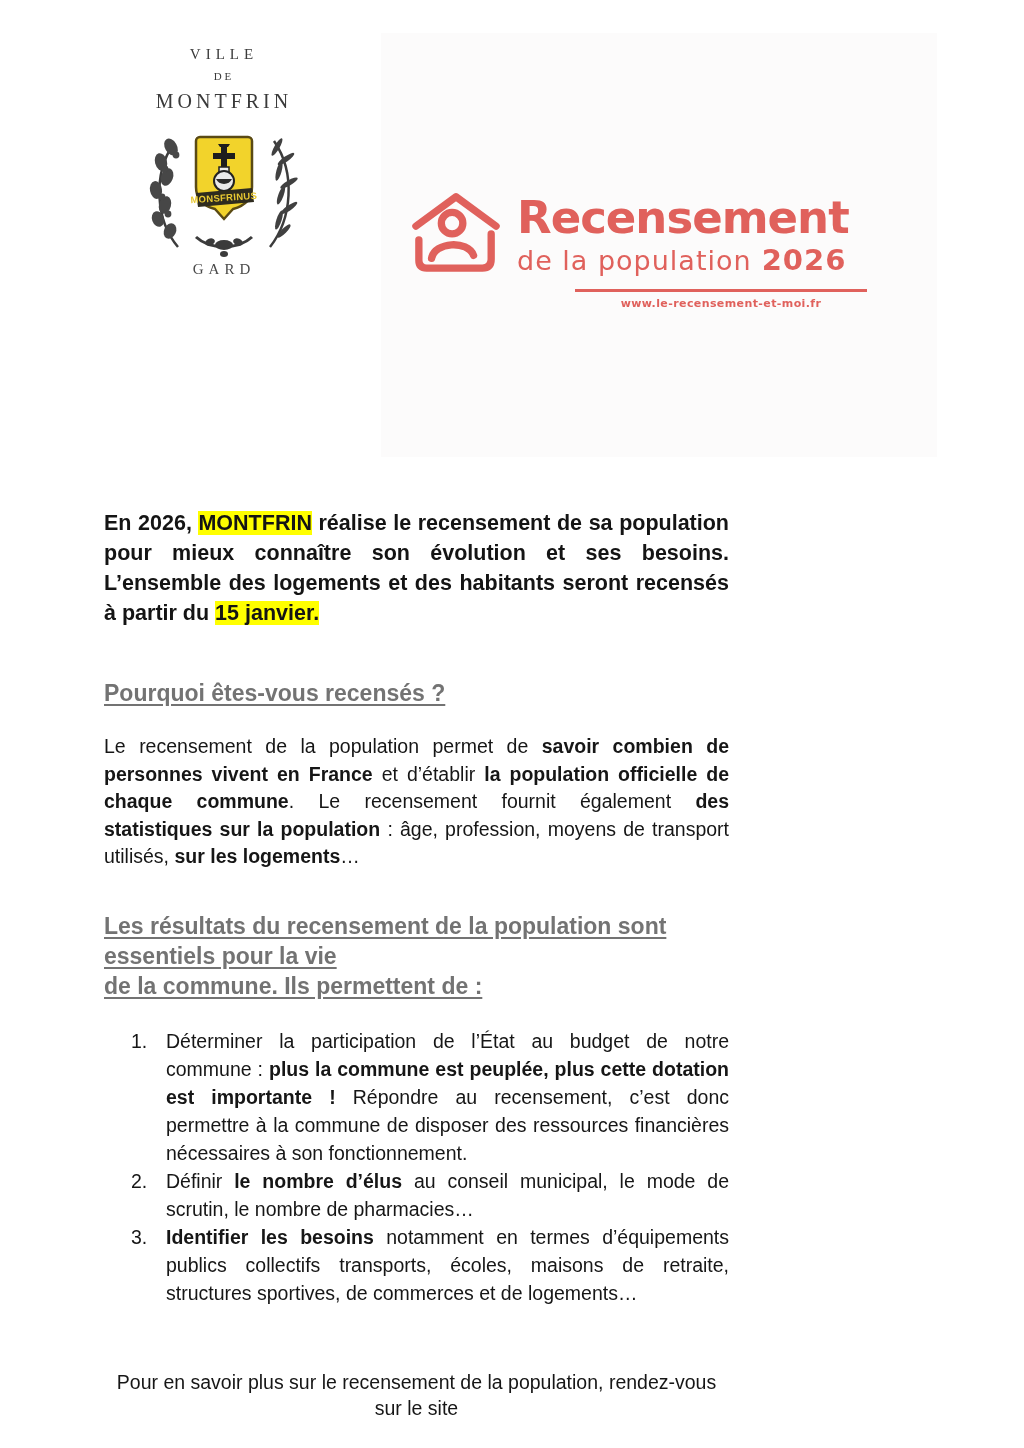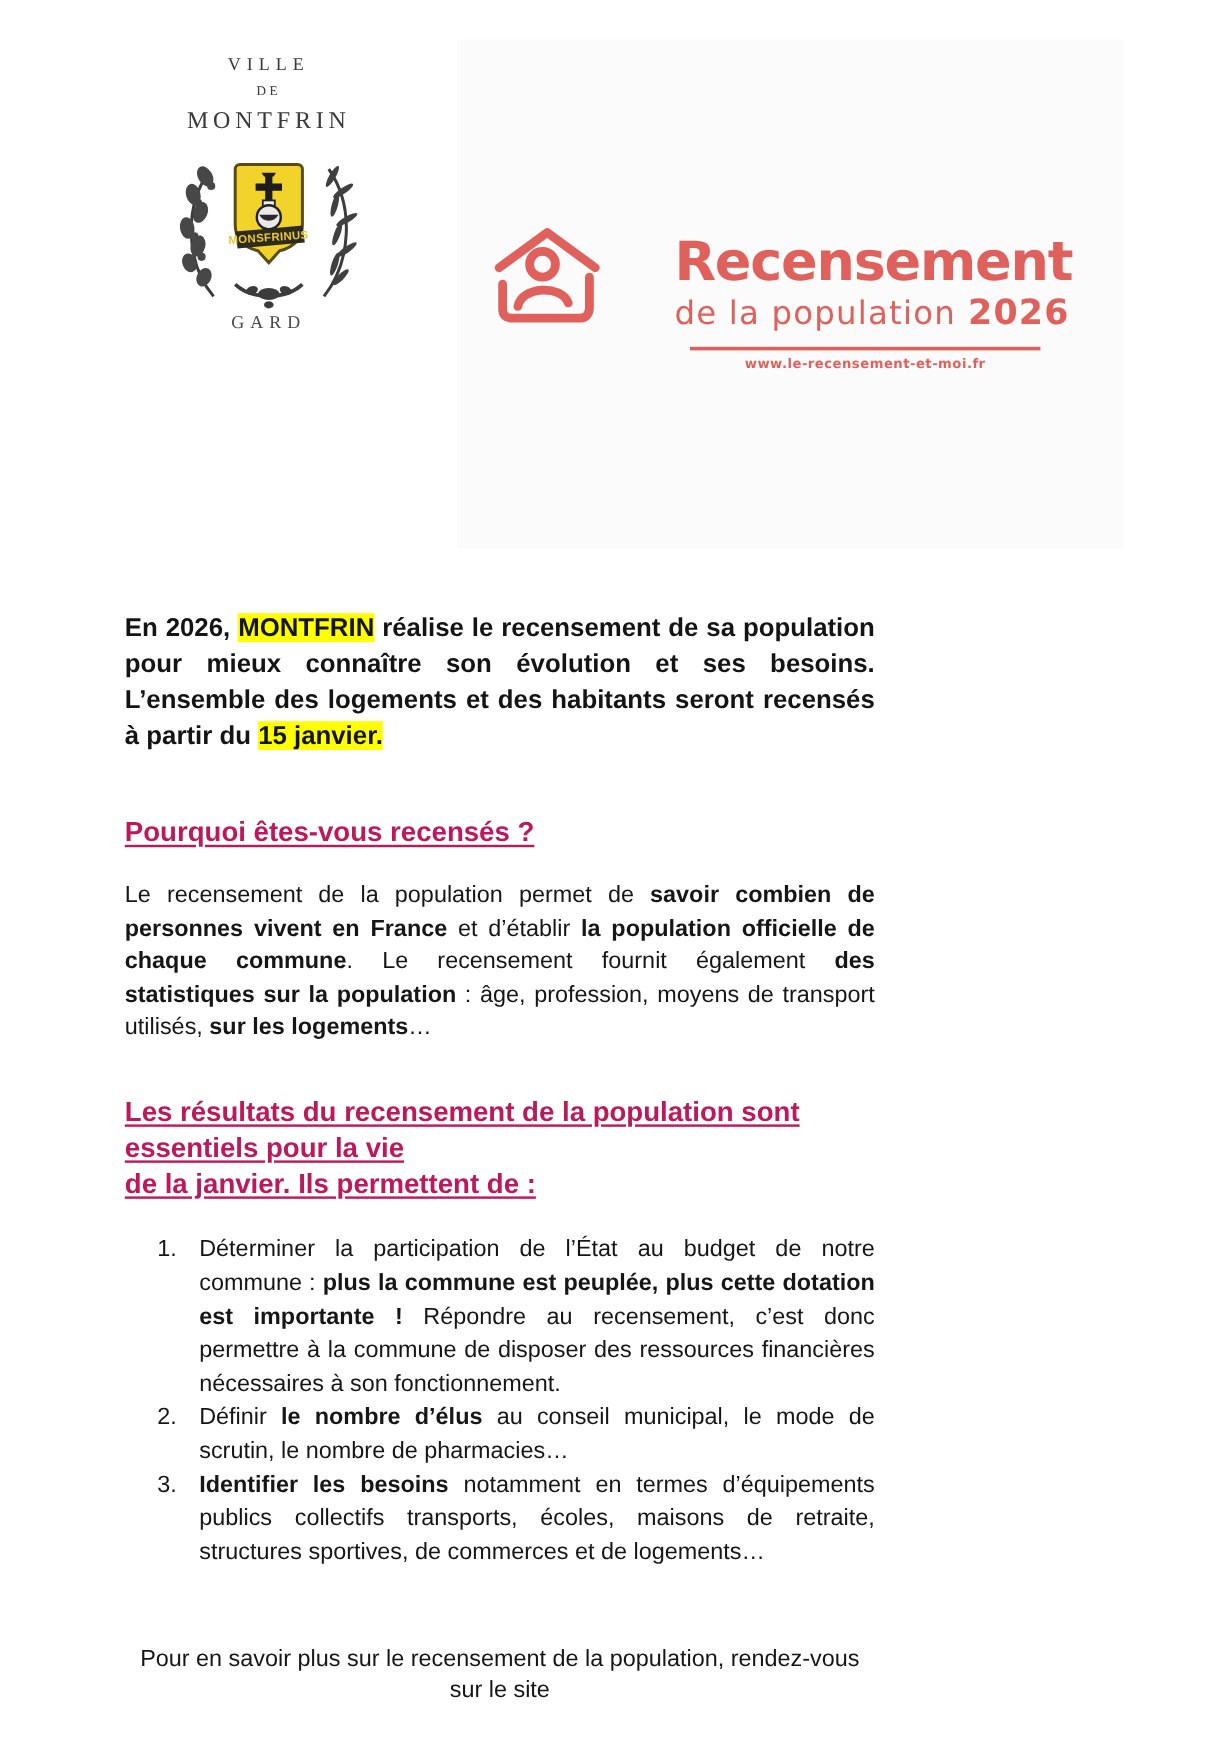--- a/index.html
+++ b/index.html
@@ -21,21 +21,21 @@
   .mf-line1 { font-size:15px; letter-spacing:5px; }
   .mf-line2 { font-size:11px; letter-spacing:3px; margin-top:7px; }
   .mf-line3 { font-size:20px; letter-spacing:4px; margin-top:8px; }
   .mf-crest { display:block; margin:4px auto 0; }
   .mf-dept  { font-size:15px; letter-spacing:5px; margin-top:2px; color:#4a4a4a; }
 
   .census-panel {
     position:absolute; left:381px; top:33px; width:556px; height:424px;
     background:#FCFBFB;
   }
-  .census-logo-row { display:flex; align-items:flex-start; margin:152px 0 0 26px;gap:45px; }
+  .census-logo-row { display:flex; align-items:center; margin:152px 0 0 26px; }
   .census-icon { flex:0 0 auto; }
   .census-text { margin:10px 0 0 12px; color:#E0615C; font-family:"DejaVu Sans", sans-serif; }
   .census-title { font-size:45px; font-weight:bold; line-height:1.0; letter-spacing:-1px; }
   .census-sub { display:flex; align-items:baseline; margin-top:3px; }
   .census-sub-left { font-size:27px; letter-spacing:1px; }
   .census-year { font-size:29px; font-weight:bold; margin-left:10px; letter-spacing:1px; }
   .census-rule-block {
     margin:12px 0 0 194px; width:292px;
     border-top:3px solid #E0615C; padding-top:5px; text-align:center;
   }
@@ -44,21 +44,21 @@
 
   
   .content { position:relative; padding:0 83px 0 104px; }
 
   .intro {
     margin-top:28px; font-size:21.5px; line-height:30px; font-weight:bold;
     text-align:justify; color:#141414;
   }
 
   .h-blue {
-    color:#be185d; font-weight:bold; font-size:23px;
+    color:#737373; font-weight:bold; font-size:23px;
     text-decoration:underline; text-underline-offset:3px;
   }
   .heading1 { margin-top:52px; }
   .para1 {
     margin-top:26px; font-size:19.5px; line-height:27.5px;
     text-align:justify; color:#161616;
   }
   .heading2 { margin-top:40px; line-height:30px; }
 
   .num-list { margin-top:26px; }
@@ -161,21 +161,21 @@
   </div>
 
   <div class="content">
 
     <p class="intro"><span>En 2026, </span><span style="background: rgb(255, 255, 0);">MONTFRIN</span><span> réalise le recensement de sa population pour mieux connaître son évolution et ses besoins. L’ensemble des logements et des habitants seront recensés à partir du </span><span style="background: rgb(255, 255, 0);">15 janvier.</span></p>
 
     <h2 class="h-blue heading1">Pourquoi êtes-vous recensés ?</h2>
 
     <p class="para1"><span>Le recensement de la population permet de </span><span style="font-weight: bold;">savoir combien de personnes vivent en France</span><span> et d’établir </span><span style="font-weight: bold;">la population officielle de chaque commune</span><span>. Le recensement fournit également </span><span style="font-weight: bold;">des statistiques sur la population</span><span> : âge, profession, moyens de transport utilisés, </span><span style="font-weight: bold;">sur les logements</span><span>…</span></p>
 
-    <h2 class="h-blue heading2"><span>Les résultats du recensement de la population sont essentiels pour la vie</span><br><span>de la janvier. Ils permettent de :</span></h2>
+    <h2 class="h-blue heading2"><span>Les résultats du recensement de la population sont essentiels pour la vie</span><br><span>de la commune. Ils permettent de :</span></h2>
 
     <div class="num-list">
       <div class="list-item">
         <span class="li-num">1.</span>
         <div class="li-text"><span>Déterminer la participation de l’État au budget de notre commune : </span><span style="font-weight: bold;">plus la commune est peuplée, plus cette dotation est importante !</span><span> Répondre au recensement, c’est donc permettre à la commune de disposer des ressources financières nécessaires à son fonctionnement.</span></div>
       </div>
       <div class="list-item">
         <span class="li-num">2.</span>
         <div class="li-text"><span>Définir </span><span style="font-weight: bold;">le nombre d’élus</span><span> au conseil municipal, le mode de scrutin, le nombre de pharmacies…</span></div>
       </div>

